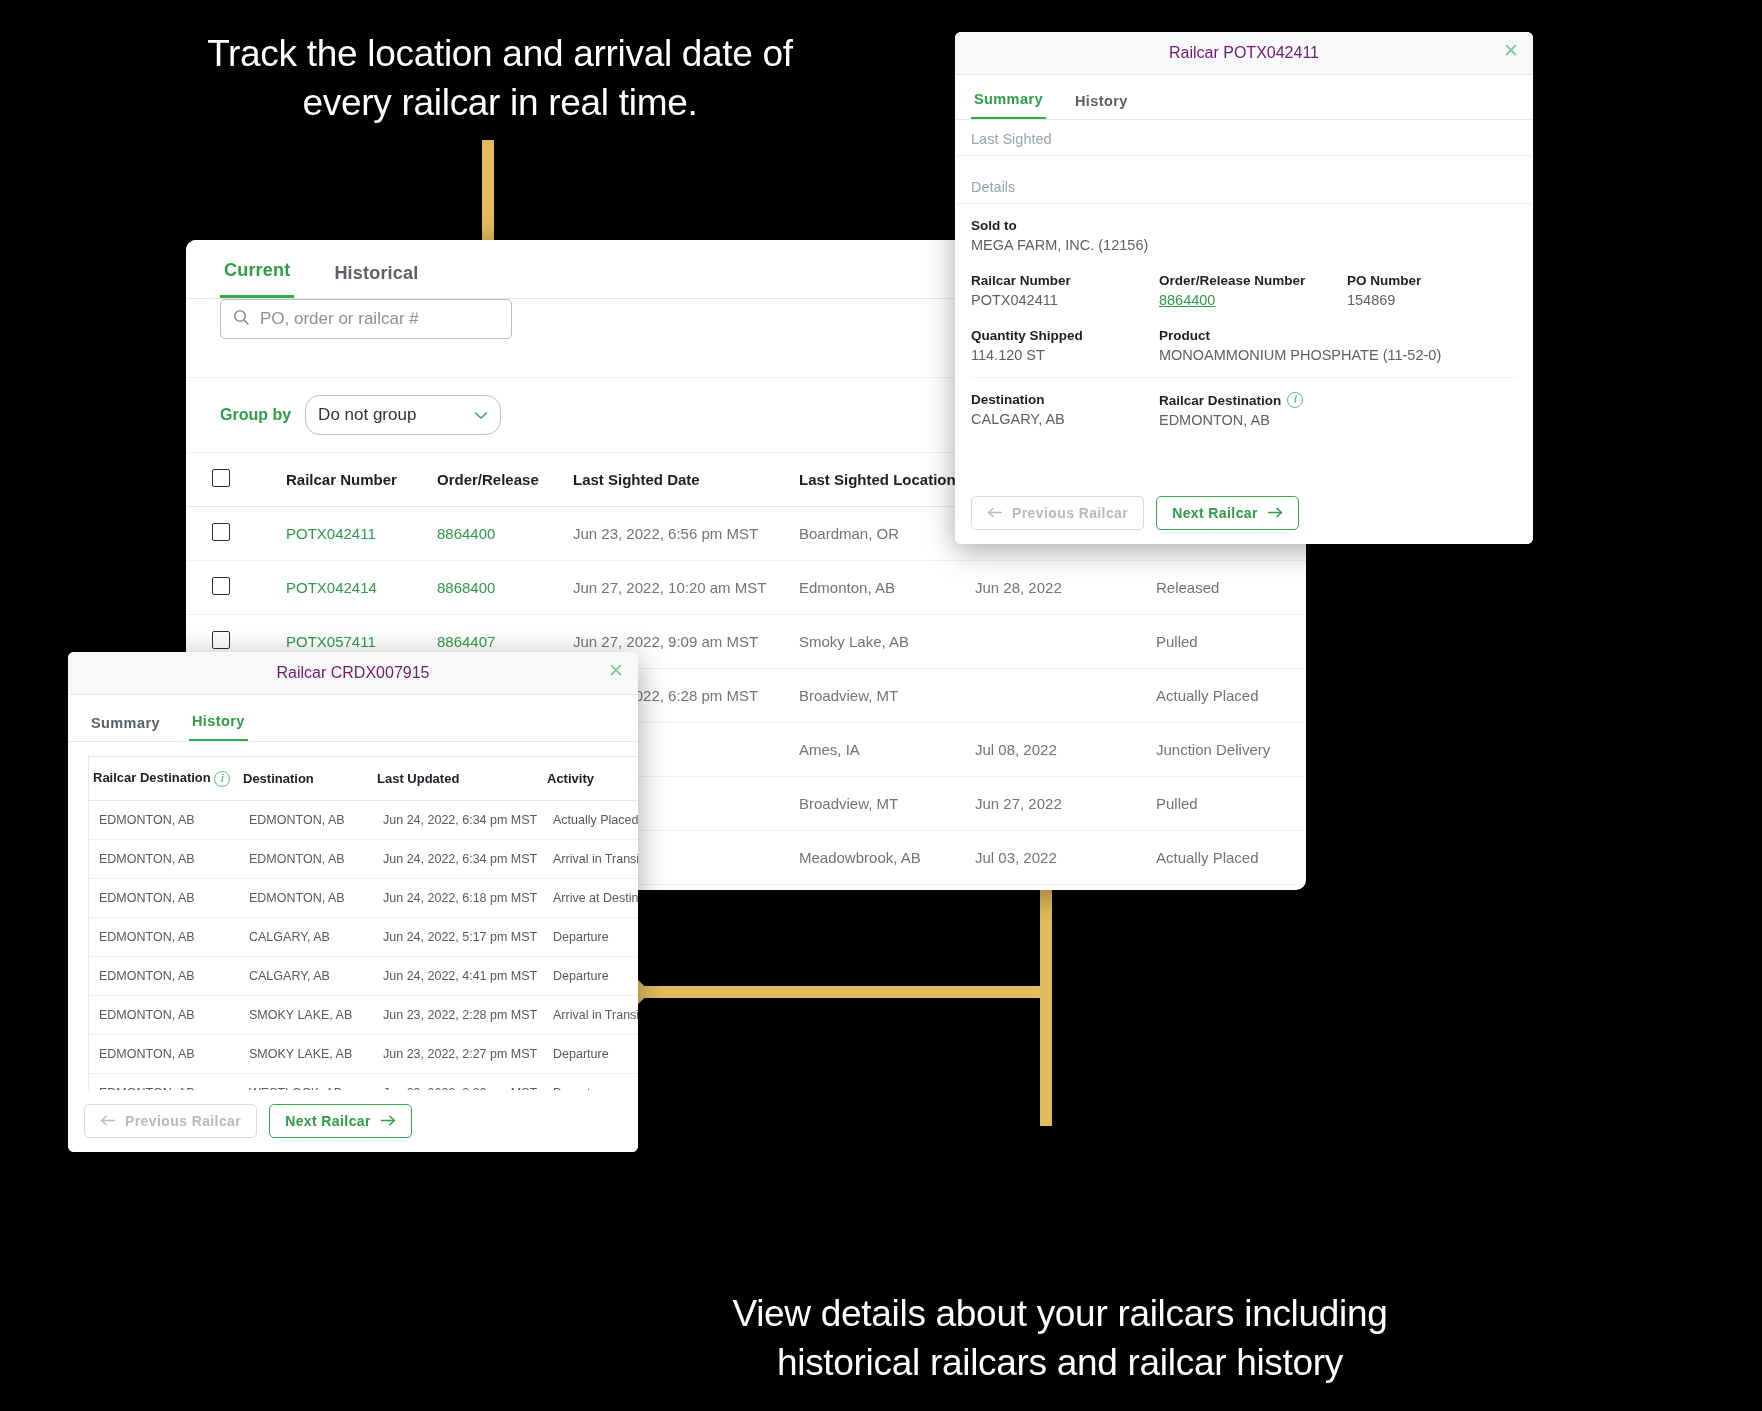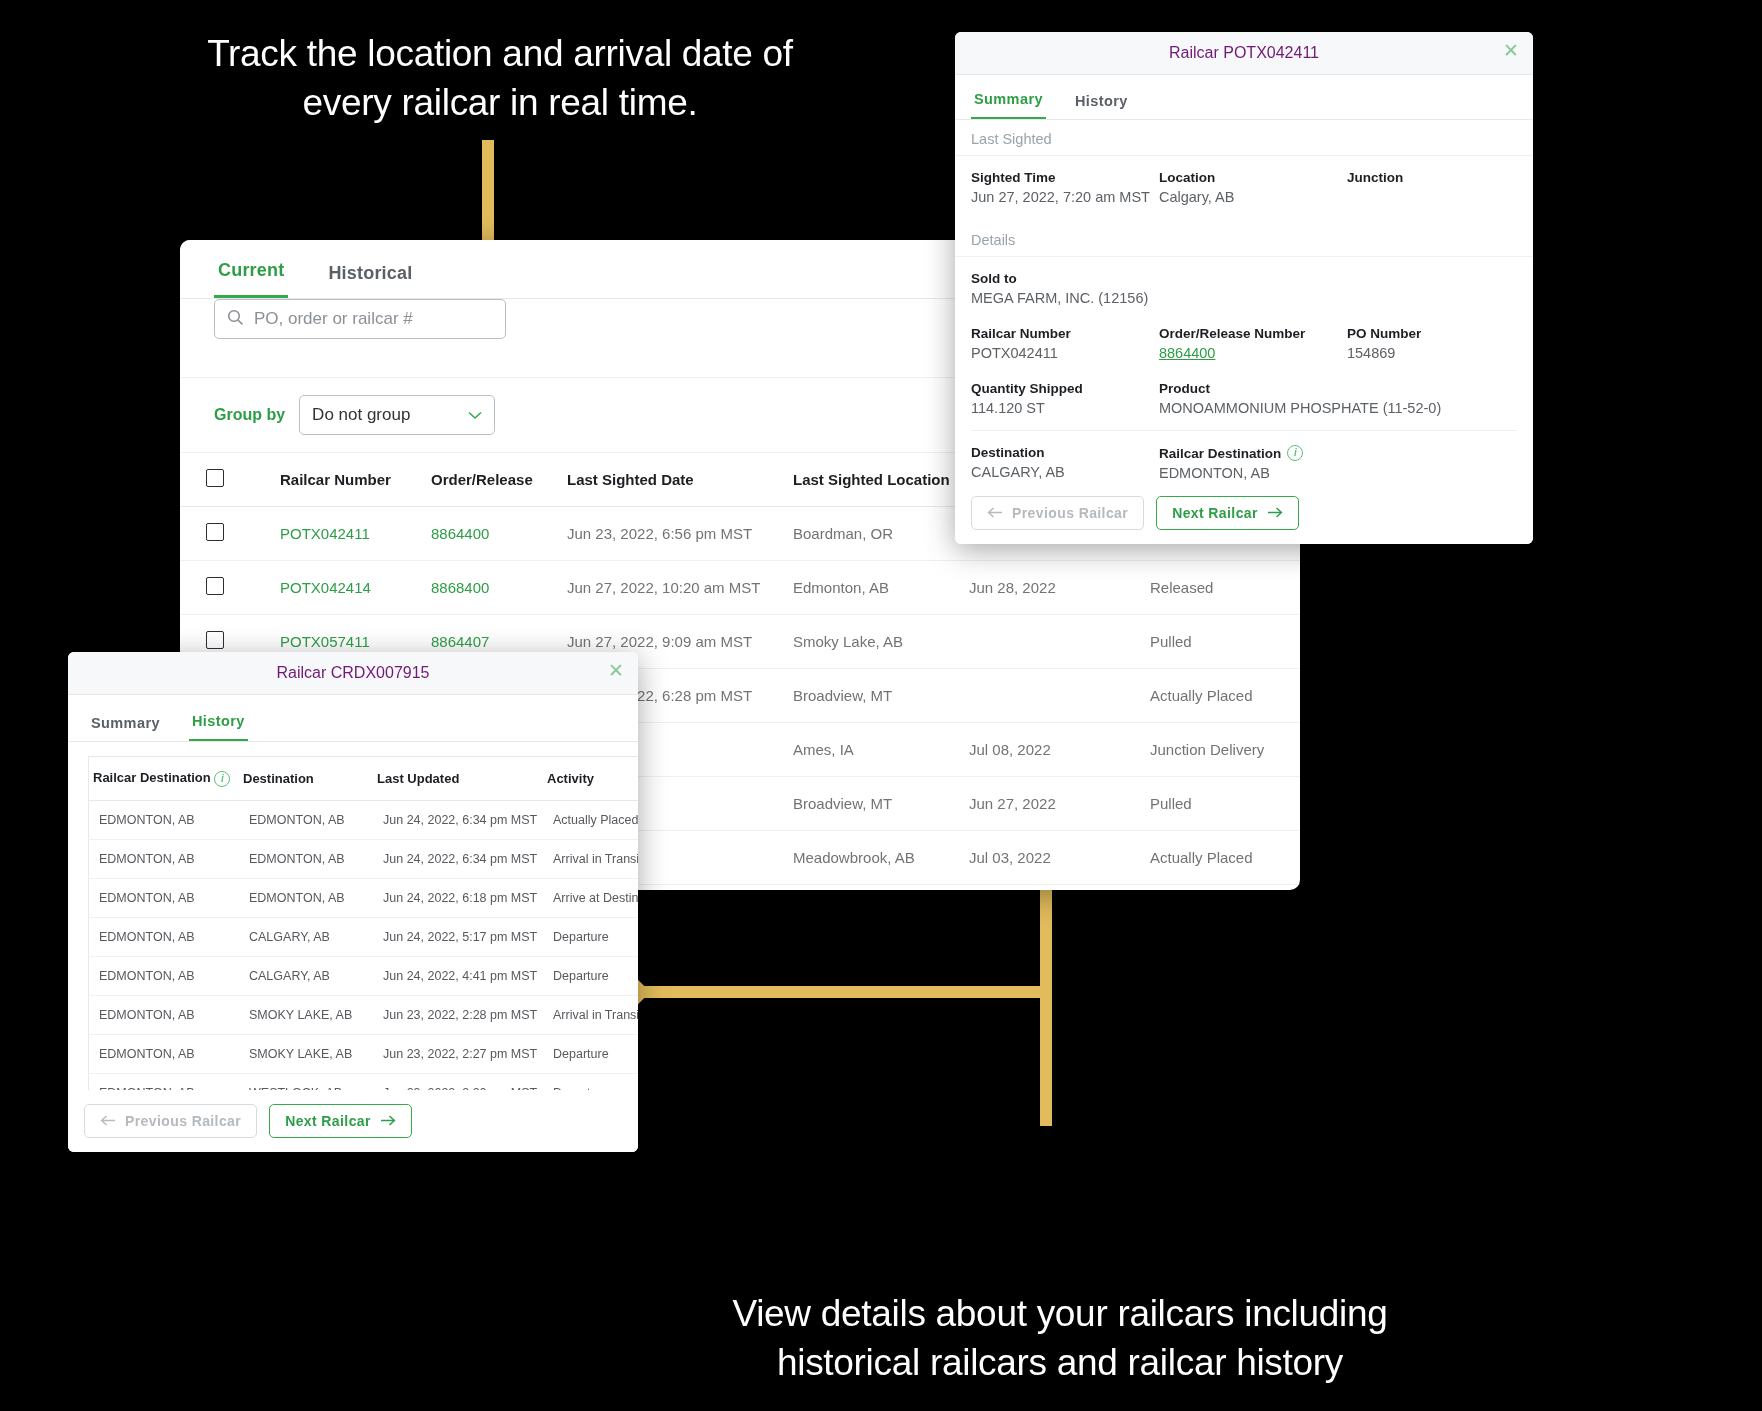--- a/index.html
+++ b/index.html
@@ -15,37 +15,37 @@
   
   .gold{position:absolute;background:#e2bc5c;}
   .diamond{position:absolute;width:40px;height:40px;background:#e2bc5c;
            transform:rotate(45deg);}
 
   
   .panel{position:absolute;background:#fff;border-radius:10px;
          box-shadow:0 6px 30px rgba(0,0,0,.35);overflow:hidden;}
 
   
-  #main-window{left:180px;top:240px;width:1120px;height:650px;}
+  #main-window{left:186px;top:240px;width:1120px;height:650px;}
   .tabbar{display:flex;align-items:flex-end;height:58px;padding:0 34px;
           border-bottom:1px solid #e6e8ea;background:#fff;}
   .tab{font-size:18px;font-weight:700;color:#5b6066;padding:0 4px 14px 4px;
        margin-right:36px;cursor:pointer;letter-spacing:.2px;}
   .tab.active{color:#2e9e46;border-bottom:3px solid #36a94b;}
 
   .searchrow{height:78px;display:flex;align-items:flex-start;padding:0 34px;
              border-bottom:1px solid #eef0f1;}
   .searchbox{width:292px;height:40px;border:1px solid #b9bec4;border-radius:5px;
              display:flex;align-items:center;padding:0 12px;box-sizing:border-box;}
   .searchbox .ph{font-size:17px;color:#8b9097;margin-left:10px;}
 
   .grouprow{height:74px;display:flex;align-items:center;padding:0 34px;
             border-bottom:1px solid #eef0f1;}
   .grouplabel{font-size:16px;color:#2e9e46;font-weight:700;margin-right:14px;}
-  .select{width:196px;height:40px;border:1px solid #b9bec4;border-radius:5px;
+  .select{width:196px;height:40px;border:1px solid #b9bec4;border-radius:15px;
           display:flex;align-items:center;justify-content:space-between;
           padding:0 12px;box-sizing:border-box;}
   .select .val{font-size:17px;color:#333;}
 
   table.grid{border-collapse:collapse;width:100%;table-layout:fixed;}
   table.grid th{font-size:15px;font-weight:700;color:#1c1f23;text-align:left;
                 padding:16px 8px;border-bottom:1px solid #e6e8ea;white-space:nowrap;}
   table.grid td{font-size:15px;color:#737373;text-align:left;
                 padding:16px 8px;border-bottom:1px solid #eef0f1;white-space:nowrap;}
   table.grid td.lnk{color:#2e9e46;}
@@ -244,34 +244,20 @@
     <span class="m-close">✕</span>
   </div>
 
   <div class="m-tabs">
     <div class="m-tab active">Summary</div>
     <div class="m-tab">History</div>
   </div>
 
   <div class="sec-label">Last Sighted</div>
 
-  <div class="fgrid">
-    <div class="fcell w1">
-      <div class="flabel">Sighted Time</div>
-      <div class="fval">Jun 27, 2022, 7:20 am MST</div>
-    </div>
-    <div class="fcell w2">
-      <div class="flabel">Location</div>
-      <div class="fval">Calgary, AB</div>
-    </div>
-    <div class="fcell w3">
-      <div class="flabel">Junction</div>
-      <div class="fval"></div>
-    </div>
-  </div>
 
   <div class="sec-label" style="margin-top:12px;">Details</div>
 
   <div class="fgrid">
     <div class="fcell">
       <div class="flabel">Sold to</div>
       <div class="fval">MEGA FARM, INC. (12156)</div>
     </div>
   </div>
 

